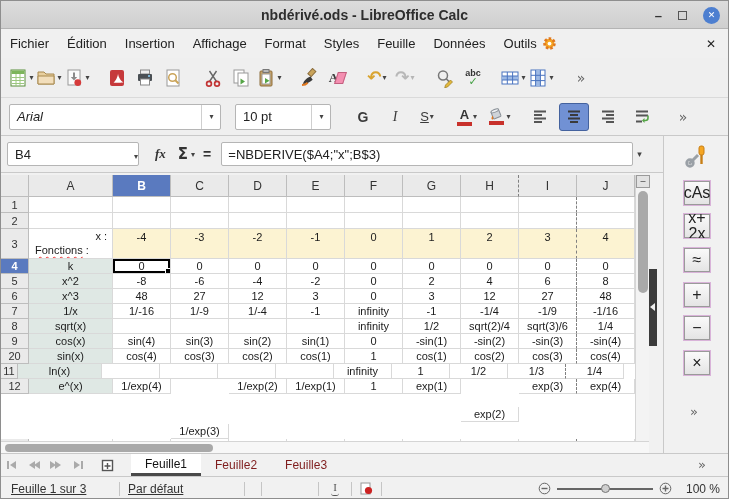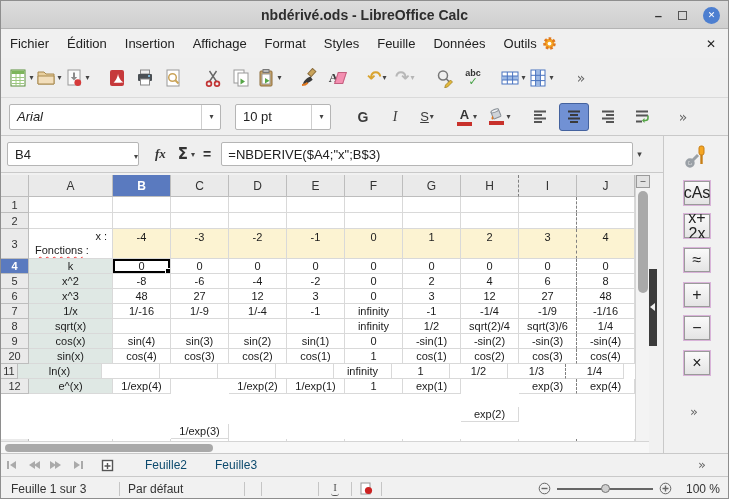--- a/index.html
+++ b/index.html
@@ -99,28 +99,28 @@
   .wrench{position:absolute;top:7px;left:20px;}
   .sbtn{position:absolute;left:20px;width:26px;height:24px;background:linear-gradient(#fafafa,#e4e4e4);
     border:1px solid #9a9a9a;outline:1px solid #d9b3d9;display:flex;align-items:center;justify-content:center;
     font-size:16px;color:#222;white-space:pre-line;text-align:center;line-height:1;}
   .sb-ovf{position:absolute;left:26px;top:268px;font-size:13px;color:#666;}
   
   .tabbar{position:absolute;top:452px;left:0;width:100%;height:23px;background:#f1f1f1;border-top:1px solid #c9c9c9;
     display:flex;align-items:stretch;font-size:12px;}
   .navbtn{width:22px;display:flex;align-items:center;justify-content:center;}
   .addsheet{width:26px;display:flex;align-items:center;justify-content:center;margin-left:6px;}
-  .tab{padding:0 14px;display:flex;align-items:center;color:#0c4a6e;}
+  .tab{padding:0 14px;display:flex;align-items:center;color:#7f1d1d;}
   .tab.active{background:#fff;border-bottom:3px solid #4a4a4a;color:#111;}
   .tab-ovf{position:absolute;right:22px;top:3px;font-size:13px;color:#666;}
   
   .statusbar{position:absolute;top:475px;left:0;width:100%;height:24px;background:#f1f1f1;border-top:1px solid #c9c9c9;
     display:flex;align-items:center;font-size:12px;color:#333;}
   .sdiv{width:1px;height:14px;background:#c5c5c5;margin:0 8px;}
-  .sfield{white-space:nowrap;}
+  .sfield{white-space:nowrap;text-decoration:underline;}
   .insicon{display:flex;flex-direction:column;align-items:center;width:16px;line-height:1;color:#555;}
   .insicon .ib{font-size:11px;font-family:"Liberation Serif",serif;}
   .insicon .arc{width:8px;height:3px;border-bottom:1px solid #555;border-radius:0 0 4px 4px;}
   .zoomwrap{display:flex;align-items:center;gap:6px;margin-left:10px;}
   .ztrack{width:96px;height:2px;background:#666;position:relative;}
   .zthumb{position:absolute;left:44px;top:-4px;width:9px;height:9px;border-radius:50%;background:#cfcfcf;border:1px solid #777;}
   .zpct{width:48px;text-align:right;margin-right:8px;}
 </style>
 </head>
 <body>
@@ -619,20 +619,21 @@
           <path d="M11 1v8" stroke="#aaa" stroke-width="2"></path>
         </svg>
       </span>
     <span class="addsheet">
       <svg width="15" height="13">
           <rect x="1.5" y="1.5" width="10" height="10" fill="#fff" stroke="#555" stroke-width="1.4"></rect>
           <path d="M6.5 4v6M3.5 7h6" stroke="#555" stroke-width="1.4"></path>
         </svg>
       </span>
     <span id="tabs" style="display:flex;align-items:stretch;margin-left:10px;">
+        <span class="tab active">Feuille1</span>
         <span class="tab">Feuille2</span>
         <span class="tab">Feuille3</span>
       </span>
     <span class="tab-ovf glyph">»</span>
   </div>
 
   <div class="statusbar">
     <span class="sfield" style="margin-left:10px;width:100px;">Feuille 1 sur 3</span>
     <span class="sdiv"></span>
     <span class="sfield" style="width:108px;">Par défaut</span>

